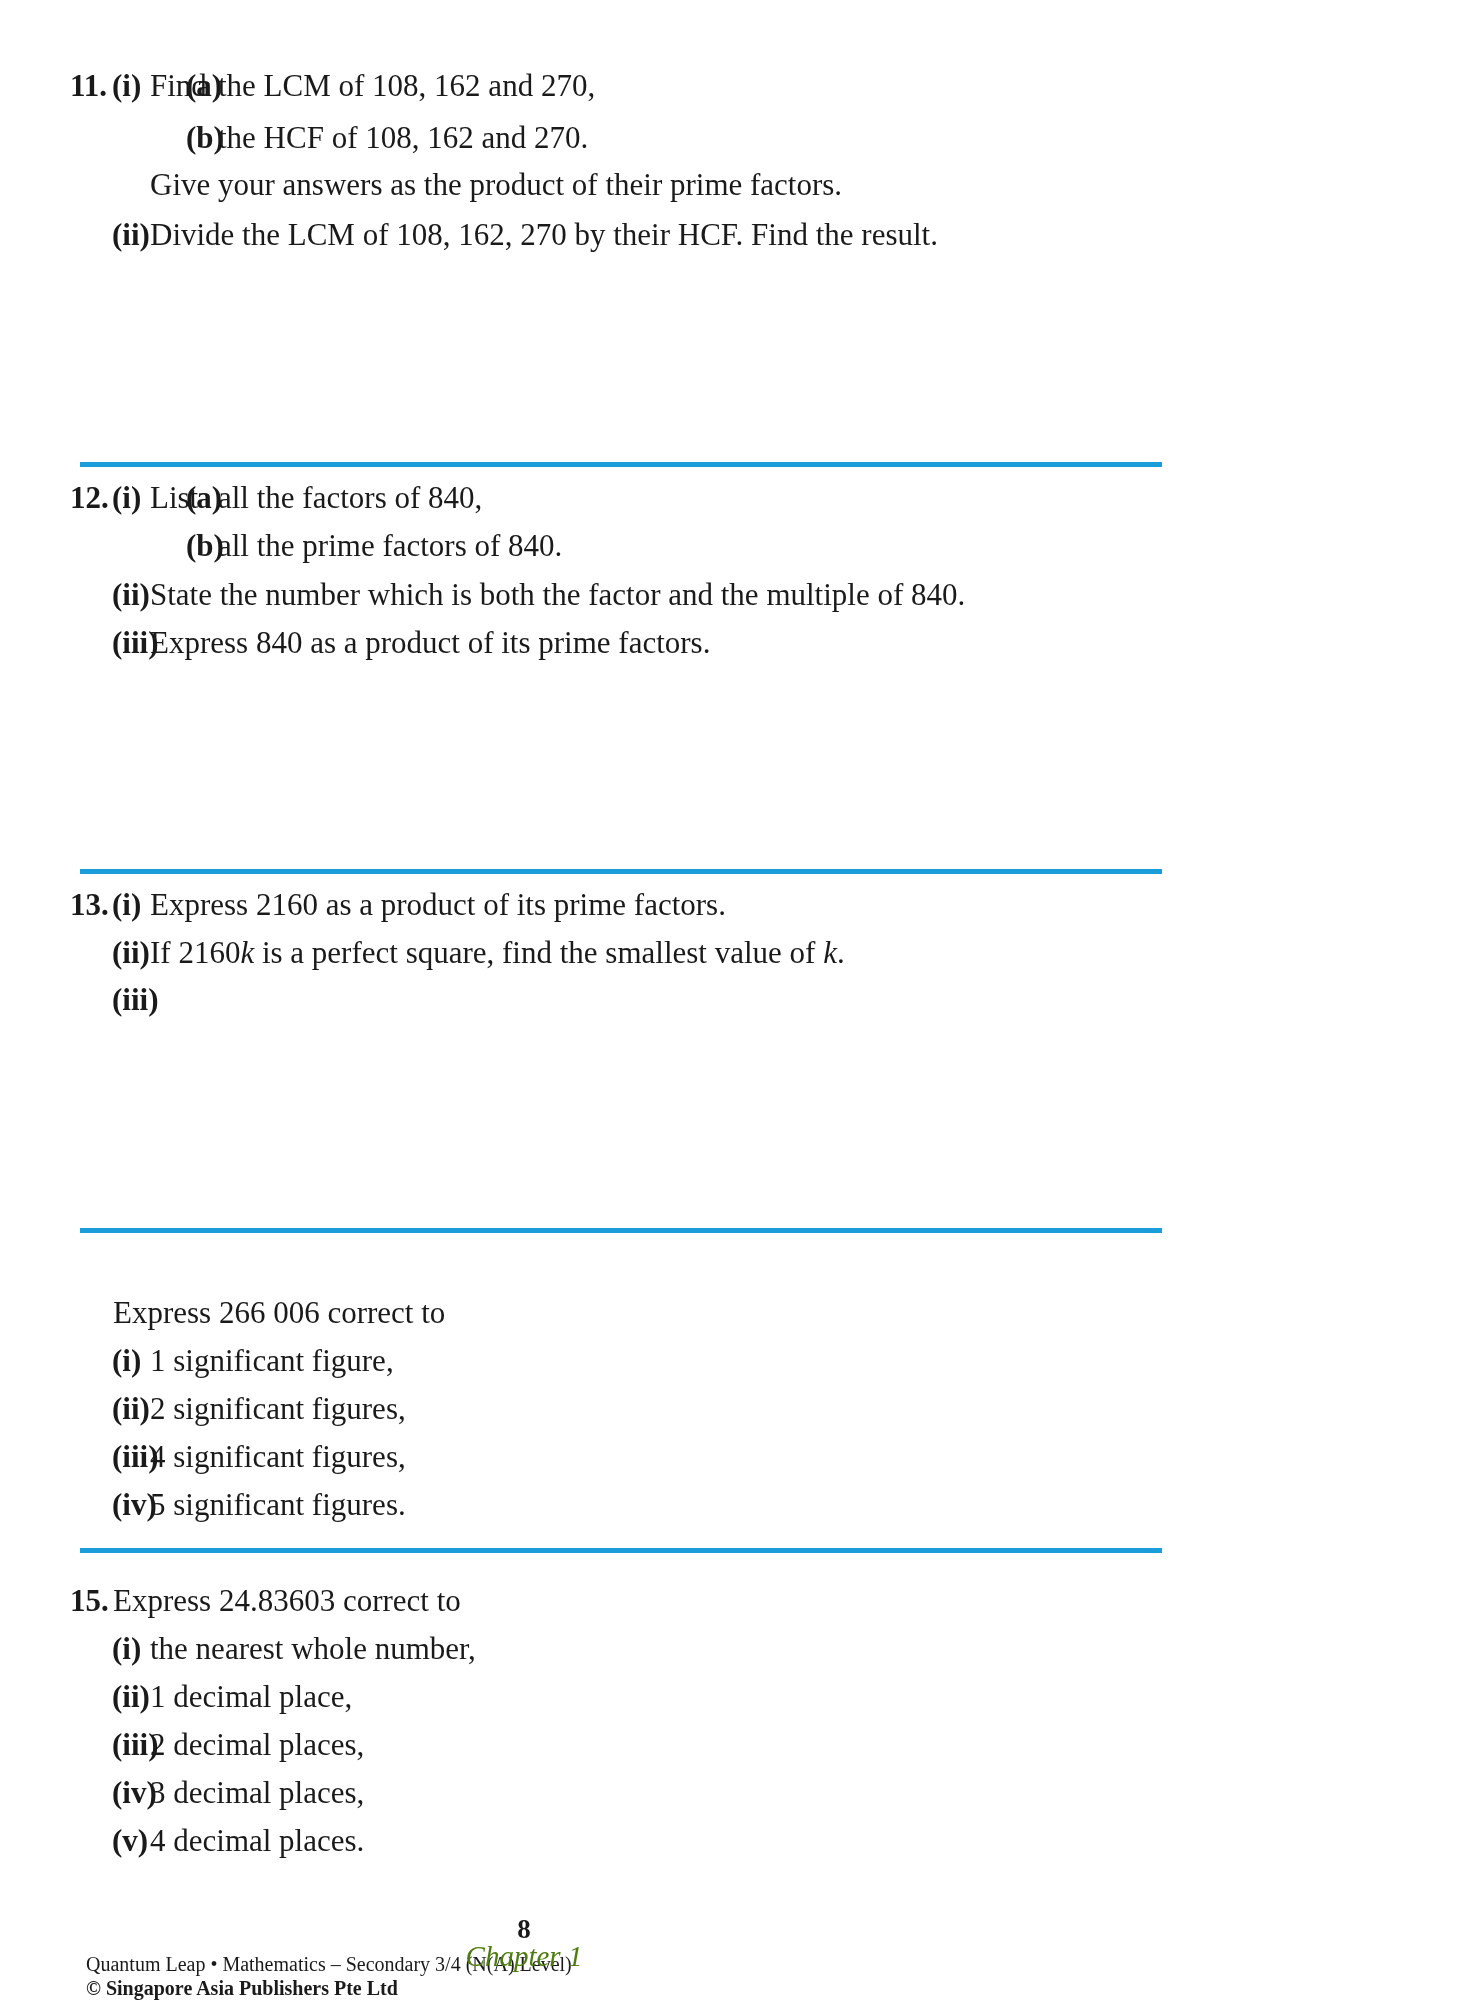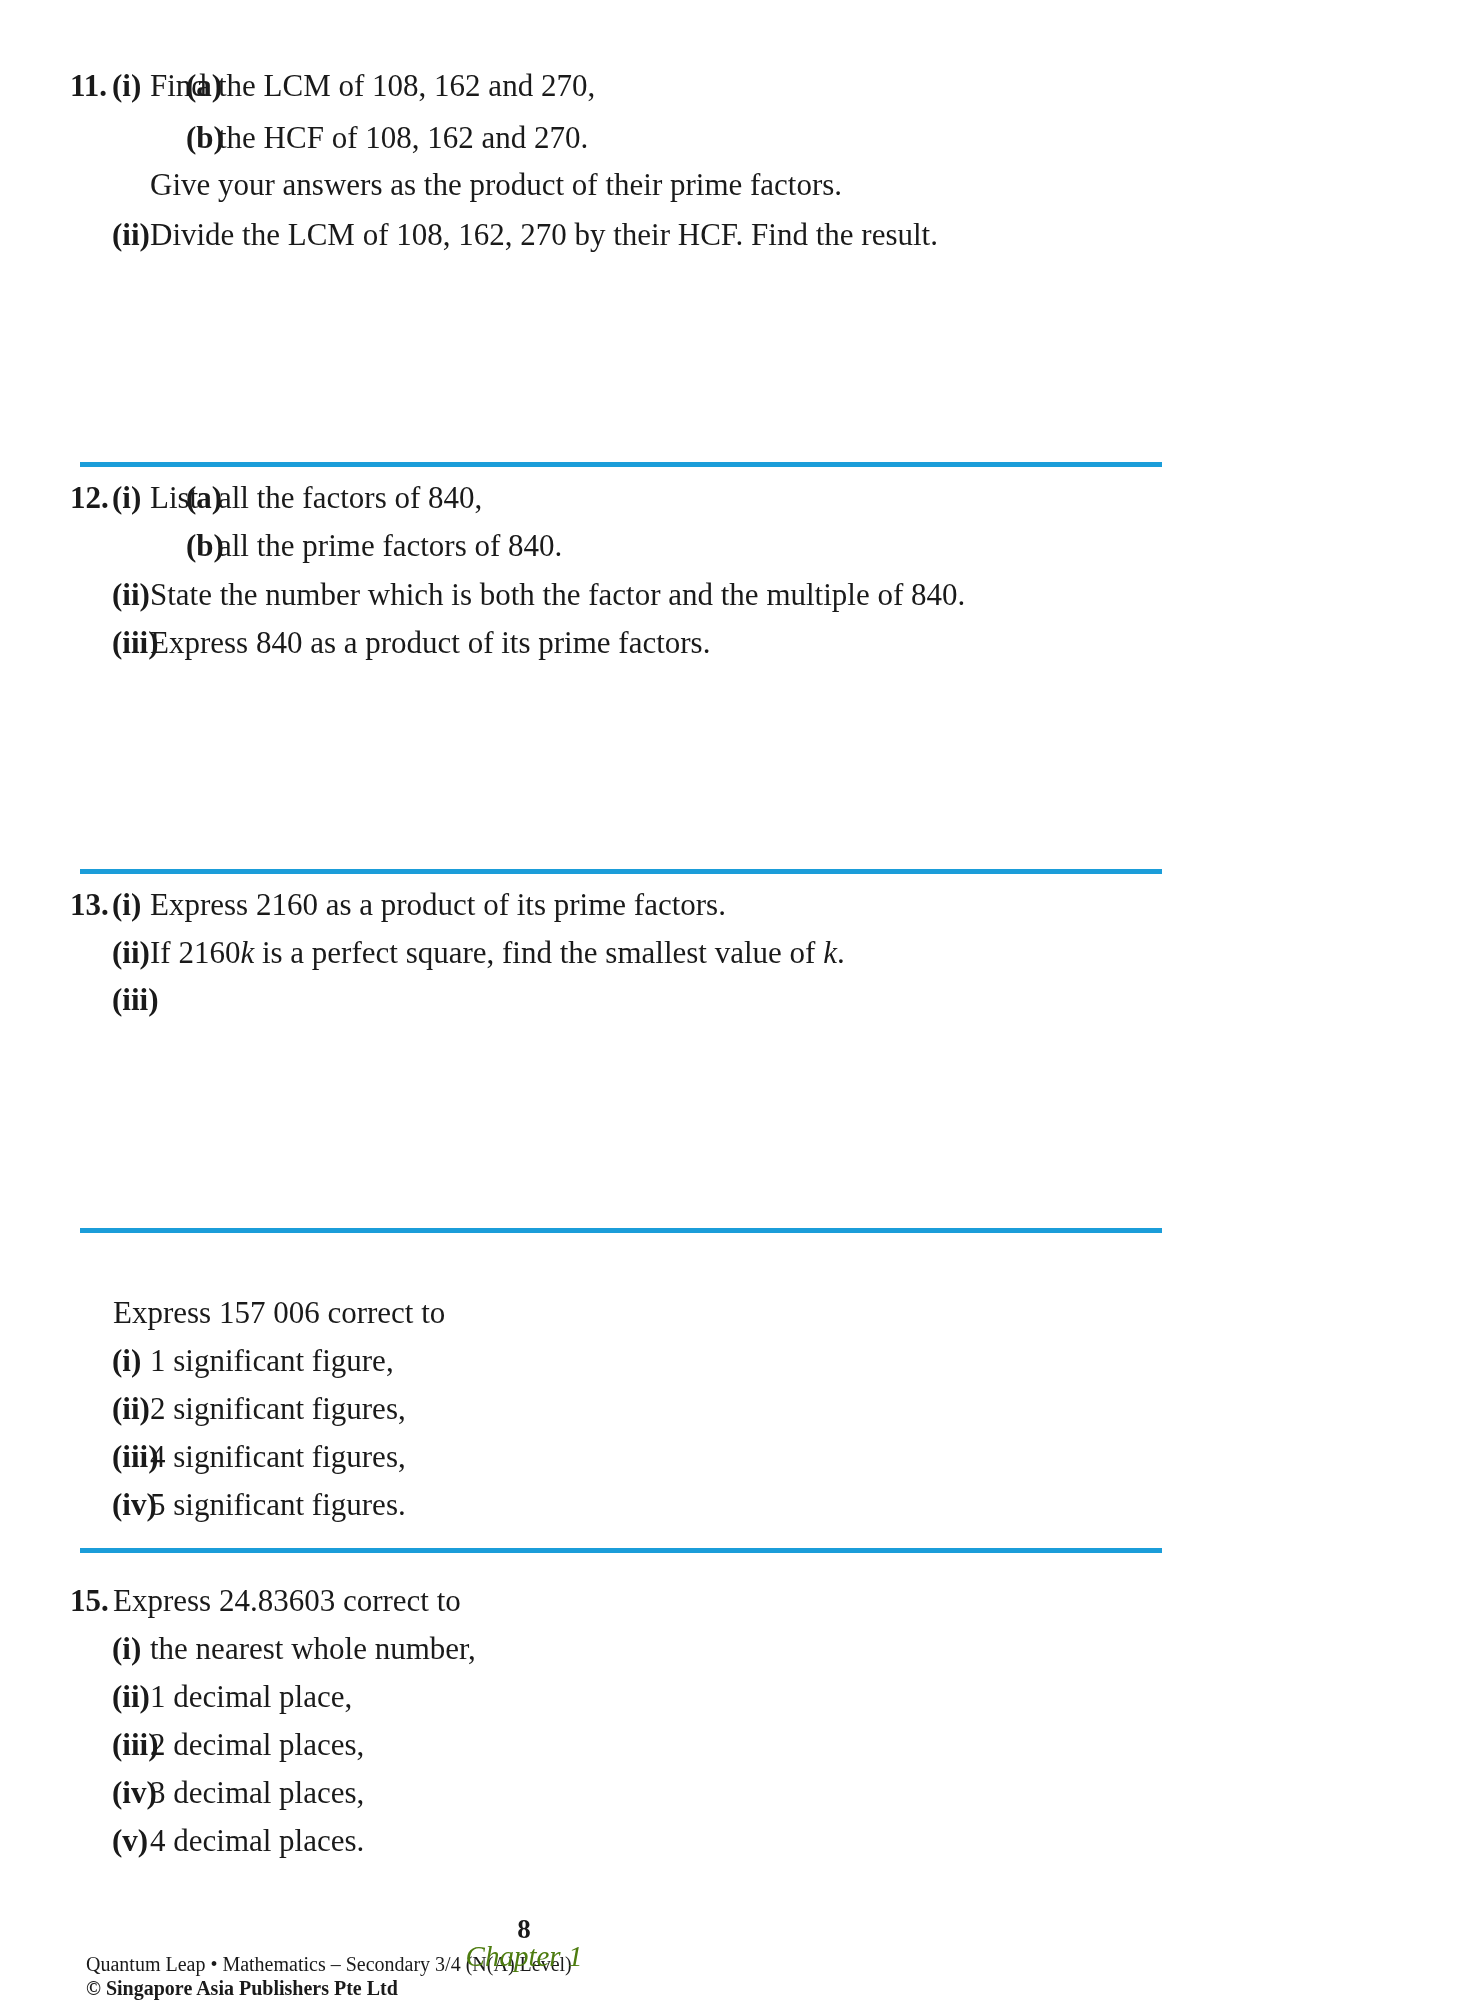--- a/index.html
+++ b/index.html
@@ -114,21 +114,21 @@
     <span class="plabel">(ii)</span>
     <span class="seg-wrap"><span>If 2160</span><span class="ital">k</span><span> is a perfect square, find the smallest value of </span><span class="ital">k</span><span>.</span></span>
   </div>
   <div class="line" style="top:979px">
     <span class="plabel">(iii)</span>
   </div>
 
   <div class="divider" style="top:1228px"></div>
 
   <div class="line" style="top:1292px">
-    <span class="intro">Express 157 006 correct to</span>
+    <span class="intro">Express 266 006 correct to</span>
   </div>
   <div class="line" style="top:1340px">
     <span class="plabel">(i)</span>
     <span class="ptext">1 significant figure,</span>
   </div>
   <div class="line" style="top:1388px">
     <span class="plabel">(ii)</span>
     <span class="ptext">2 significant figures,</span>
   </div>
   <div class="line" style="top:1436px">

